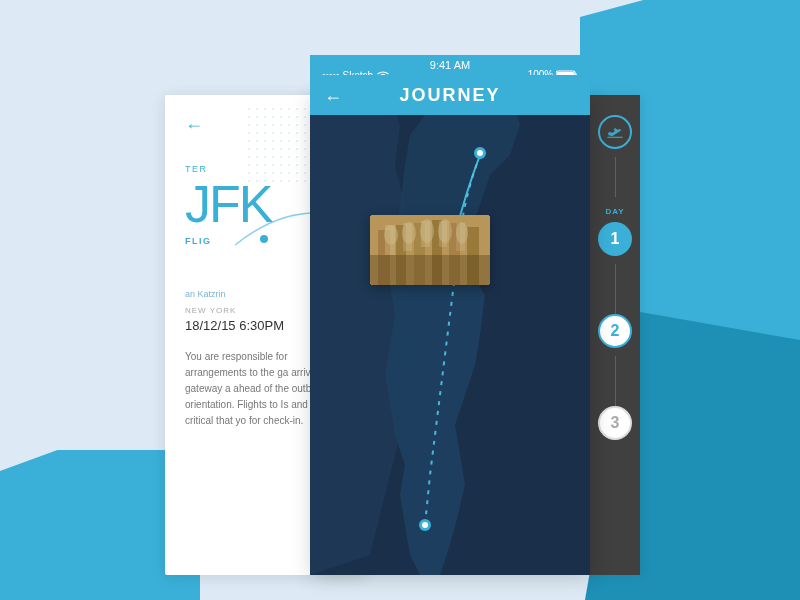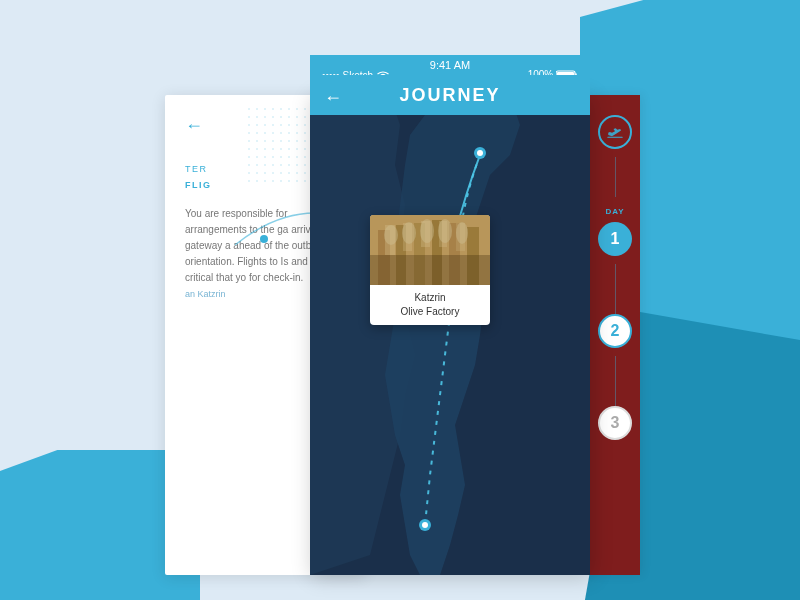--- a/index.html
+++ b/index.html
@@ -213,21 +213,21 @@
       line-height: 1.4;
     }
 
     
     .right-panel {
       position: absolute;
       left: 590px;
       top: 95px;
       width: 50px;
       height: 480px;
-      background: #7f1d1d;
+      background: #404040;
       z-index: 2;
       box-shadow: 2px 0 10px rgba(0,0,0,0.08);
       display: flex;
       flex-direction: column;
       align-items: center;
       padding-top: 20px;
     }
     .timeline-icon {
       width: 34px;
       height: 34px;
@@ -339,29 +339,34 @@
 <body>
 
 <div class="bg-triangle-right"></div>
 <div class="bg-triangle-bottom"></div>
 
 <div class="left-panel">
   <div class="dot-pattern"></div>
   <div style="padding: 18px 20px 0;">
     <span class="back-arrow-left">←</span>
     <div class="terminal-label">TER</div>
+    <div class="airport-code">JFK</div>
     <div class="flight-label">FLIG</div>
   </div>
 
   <svg class="curve-line" width="120" height="60" viewBox="0 0 120 60">
     <path d="M10,50 Q60,10 110,20" stroke="#3ab0d8" stroke-width="1.5" fill="none" opacity="0.6"></path>
   </svg>
   <div class="curve-dot"></div>
 
   <div style="padding: 0 20px;">
+    <div style="margin-top: 60px;">
+      <div class="location-name">NEW YORK</div>
+      <div class="date-time">18/12/15 6:30PM</div>
+    </div>
     <div class="description" style="padding:0; margin-top:16px;">
       <span>You are responsible for arrangements to the ga arrive at the gateway a ahead of the outbound orientation. Flights to Is and it is critical that yo for check-in.</span>
     </div>
   </div>
 
   <div style="position:absolute; top:194px; left:20px; font-size:9px; color:#7ab5d4; z-index:8;">an Katzrin</div>
 </div>
 
 <div class="phone-chrome">
   <div class="status-left">
@@ -440,24 +445,20 @@
 
         <rect x="0" y="40" width="120" height="30" fill="rgba(60,40,10,0.3)"></rect>
 
         <rect x="15" y="10" width="10" height="30" fill="rgba(220,200,150,0.3)"></rect>
         <rect x="33" y="8" width="9" height="28" fill="rgba(220,200,150,0.25)"></rect>
         <rect x="51" y="6" width="9" height="26" fill="rgba(220,200,150,0.3)"></rect>
         <rect x="69" y="6" width="8" height="26" fill="rgba(220,200,150,0.25)"></rect>
         <rect x="86" y="8" width="9" height="28" fill="rgba(220,200,150,0.2)"></rect>
       </svg>
     </div>
-    <div class="popup-label">
-      <span>Katzrin</span>
-      <span>Olive Factory</span>
-    </div>
 
   </div>
 </div>
 
 <div class="right-panel">
 
   <div class="timeline-icon">
     <svg width="18" height="18" viewBox="0 0 24 24">
       <path d="M2.5,19 L21.5,19" stroke="#3ab0d8" stroke-width="1.5" stroke-linecap="round"></path>
       <path d="M3,16 L8,17.5 L14,14 L20,10 L19,8 L15,9 L13,7 L10,8 L12,11 L8,13 L5,12 L3,13 Z" fill="#3ab0d8" opacity="0.9"></path>

